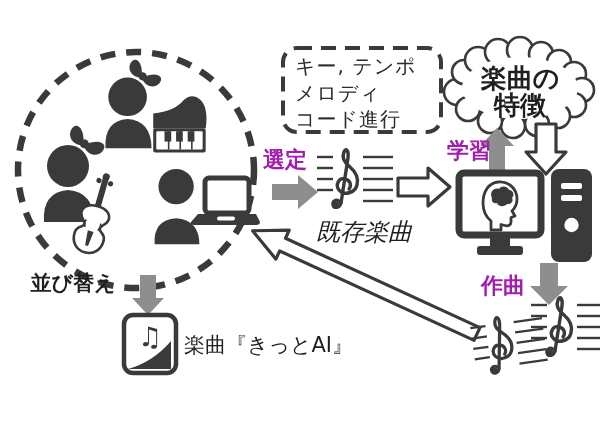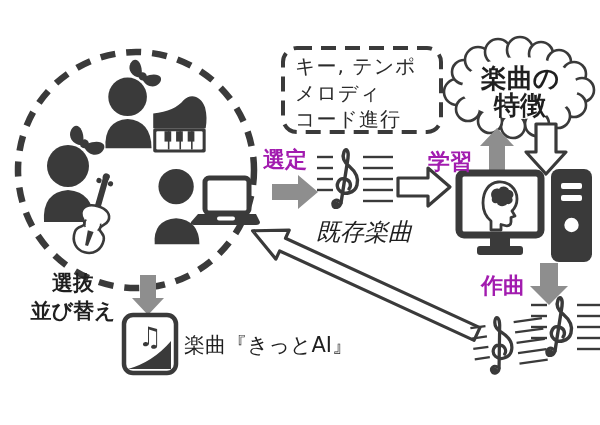--- a/index.html
+++ b/index.html
@@ -165,27 +165,26 @@
 </svg>
 
 <div class="txt boxline" style="left:295px;top:53px;">キー, テンポ</div>
 <div class="txt boxline" style="left:295px;top:80px;">メロディ</div>
 <div class="txt boxline" style="left:295px;top:106px;text-align:center;">コード進行</div>
 
 <div class="txt cloudline center" style="left:470px;top:61px;width:100px;">楽曲の</div>
 <div class="txt cloudline center" style="left:470px;top:88px;width:100px;">特徴</div>
 
 <div class="txt lbl" style="left:263px;top:145px;">選定</div>
-<div class="txt lbl" style="left:428px;top:136px;margin-top:11px;">学習</div>
+<div class="txt lbl" style="left:447px;top:136px;">学習</div>
 <div class="txt lbl" style="left:481px;top:271px;">作曲</div>
 
 <div class="txt" style="left:316px;top:216px;width:84px;text-align:center;font-size:24px;font-style:italic;">既存楽曲</div>
 
 <div class="txt center" style="left:13px;top:269px;width:120px;font-size:21px;font-weight:bold;line-height:28px;">
-  <div>選抜</div>
   <div>並び替え</div>
 </div>
 
 <div class="txt notechar center" style="left:128px;top:321px;width:44px;">♫</div>
 
 <div class="txt" style="left:184px;top:331px;font-size:21px;">
   <span>楽曲『</span><span class="bold">きっとAI</span><span>』</span>
 </div>
 
 </div>

